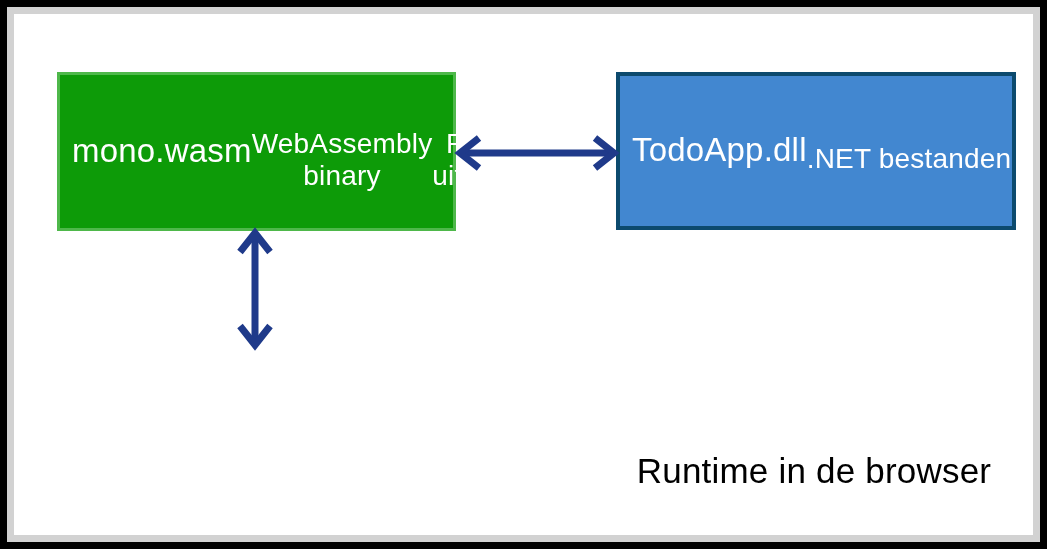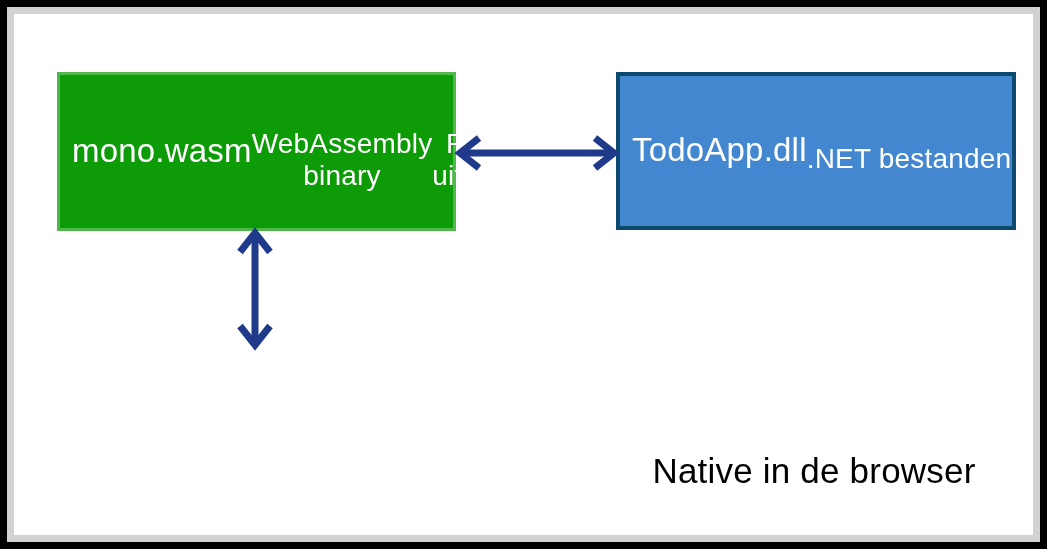--- a/index.html
+++ b/index.html
@@ -149,16 +149,16 @@
       <polyline points="28,6 9,21 28,36" fill="none" stroke="#1f3a8a" stroke-width="7" stroke-linejoin="miter"></polyline>
       <polyline points="144,6 163,21 144,36" fill="none" stroke="#1f3a8a" stroke-width="7" stroke-linejoin="miter"></polyline>
     </svg>
 
     <svg class="arrow-svg" id="arrow-vertical" viewBox="0 0 44 126" xmlns="http://www.w3.org/2000/svg">
       <line x1="22" y1="10" x2="22" y2="116" stroke="#1f3a8a" stroke-width="7"></line>
       <polyline points="7,26 22,7 37,26" fill="none" stroke="#1f3a8a" stroke-width="7" stroke-linejoin="miter"></polyline>
       <polyline points="7,100 22,119 37,100" fill="none" stroke="#1f3a8a" stroke-width="7" stroke-linejoin="miter"></polyline>
     </svg>
 
-    <div id="caption">Native in de browser</div>
+    <div id="caption">Runtime in de browser</div>
 
   </div>
 </div>
 
 </body></html>

